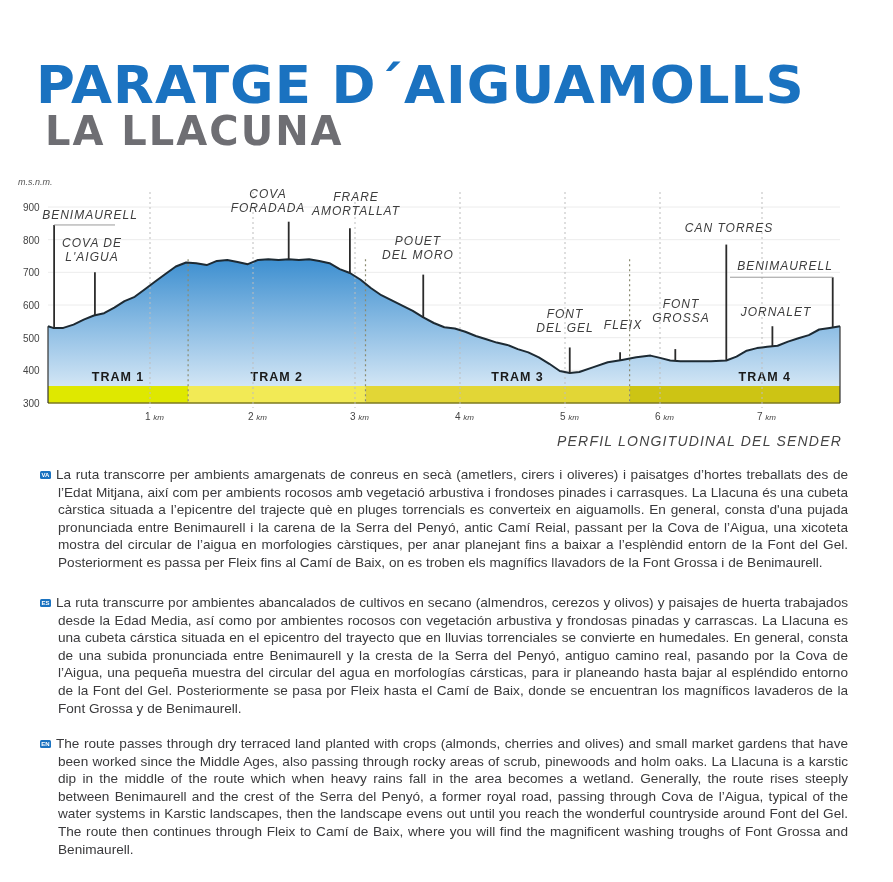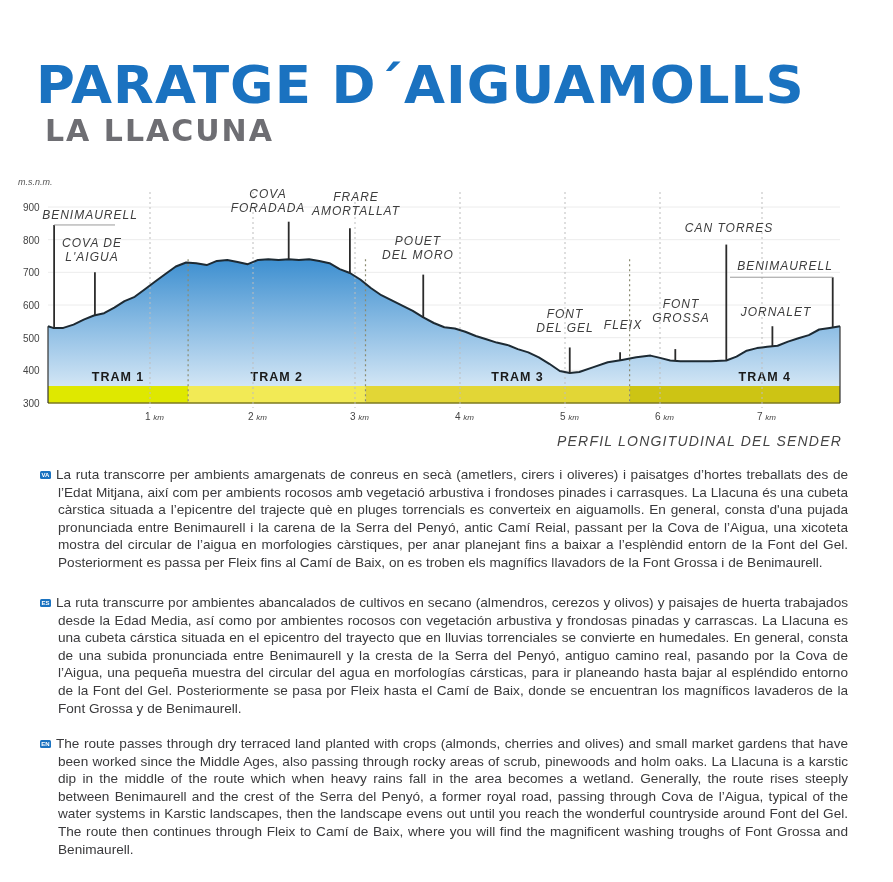--- a/index.html
+++ b/index.html
@@ -6,21 +6,21 @@
   body { width: 893px; height: 882px; position: relative; overflow: hidden; font-family: "DejaVu Sans", sans-serif; }
   .title {
     position: absolute; left: 36px; top: 58px; margin: 0;
     font-family: "DejaVu Sans", sans-serif; font-weight: bold;
     font-size: 52px; line-height: 54px; color: #1a72c0; letter-spacing: 1px;
     transform: scaleX(1.02); transform-origin: left top;
   }
   .subtitle {
     position: absolute; left: 45px; top: 114px; margin: 0;
     font-family: "DejaVu Sans", sans-serif; font-weight: bold;
-    font-size: 30px; line-height: 34px; color: #6e6e73; letter-spacing: 2px;
+    font-size: 40px; line-height: 34px; color: #6e6e73; letter-spacing: 2px;
   }
   #chart { position: absolute; left: 0; top: 165px; }
   .text-block {
     position: absolute; left: 38px; width: 810px;
     font-family: "Liberation Sans", sans-serif; font-size: 13.6px; line-height: 17.6px;
     color: #3a3a3c; text-align: justify;
   }
   .text-block .lang {
     display: inline-block; width: 11px; height: 8px; background: #1a72c0; color: #fff;
     font-size: 6px; line-height: 8px; font-weight: bold; text-align: center;

